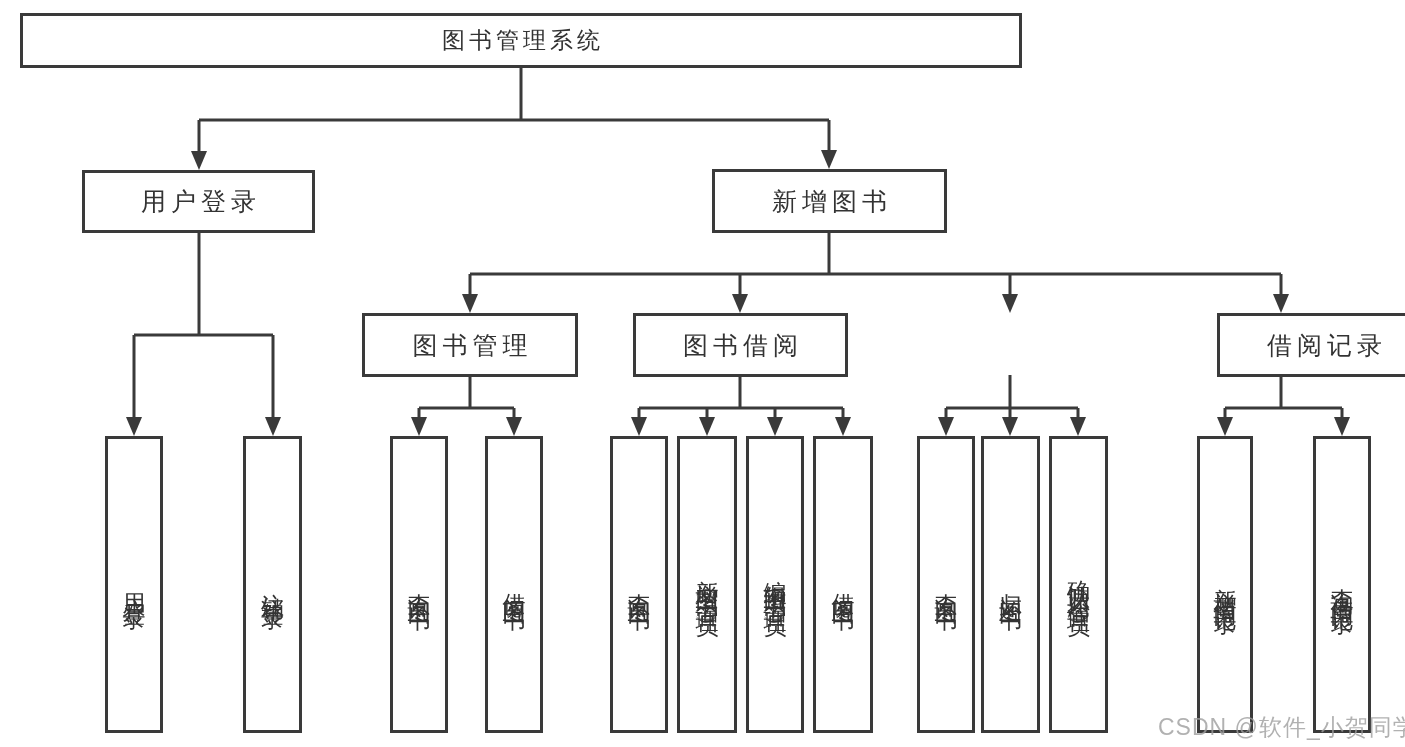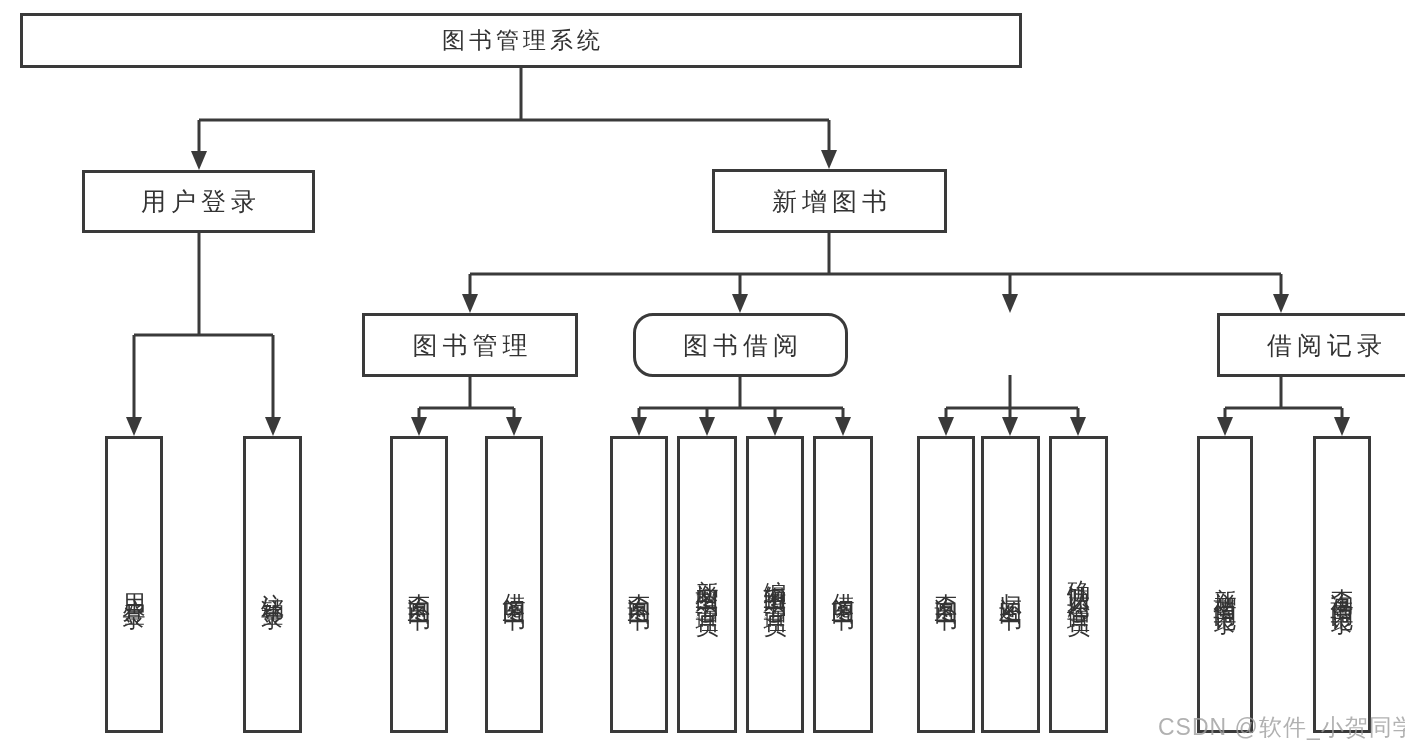--- a/index.html
+++ b/index.html
@@ -92,21 +92,21 @@
       <polygon points="1334,417 1350,417 1342,436"></polygon>
     </g>
   </svg>
 
   <div class="node root-node" style="left:20px; top:13px; width:1002px; height:55px;">图书管理系统</div>
 
   <div class="node h-node" style="left:82px; top:170px; width:233px; height:63px;">用户登录</div>
   <div class="node h-node" style="left:712px; top:169px; width:235px; height:64px;">新增图书</div>
 
   <div class="node h-node" style="left:362px; top:313px; width:216px; height:64px;">图书管理</div>
-  <div class="node h-node" style="left:633px; top:313px; width:215px; height:64px;border-radius:20px;">图书借阅</div>
+  <div class="node h-node" style="left:633px; top:313px; width:215px; height:64px;">图书借阅</div>
   <div class="node h-node" style="left:1173px; top:313px; width:215px; height:64px;margin-left:44px;">借阅记录</div>
 
   <div class="node v-node" style="left:105px; top:436px; width:58px; height:297px;">
     <span class="v-label">用户登录</span>
   </div>
   <div class="node v-node" style="left:243px; top:436px; width:59px; height:297px;">
     <span class="v-label">注销登录</span>
   </div>
 
   <div class="node v-node" style="left:390px; top:436px; width:58px; height:297px;">

